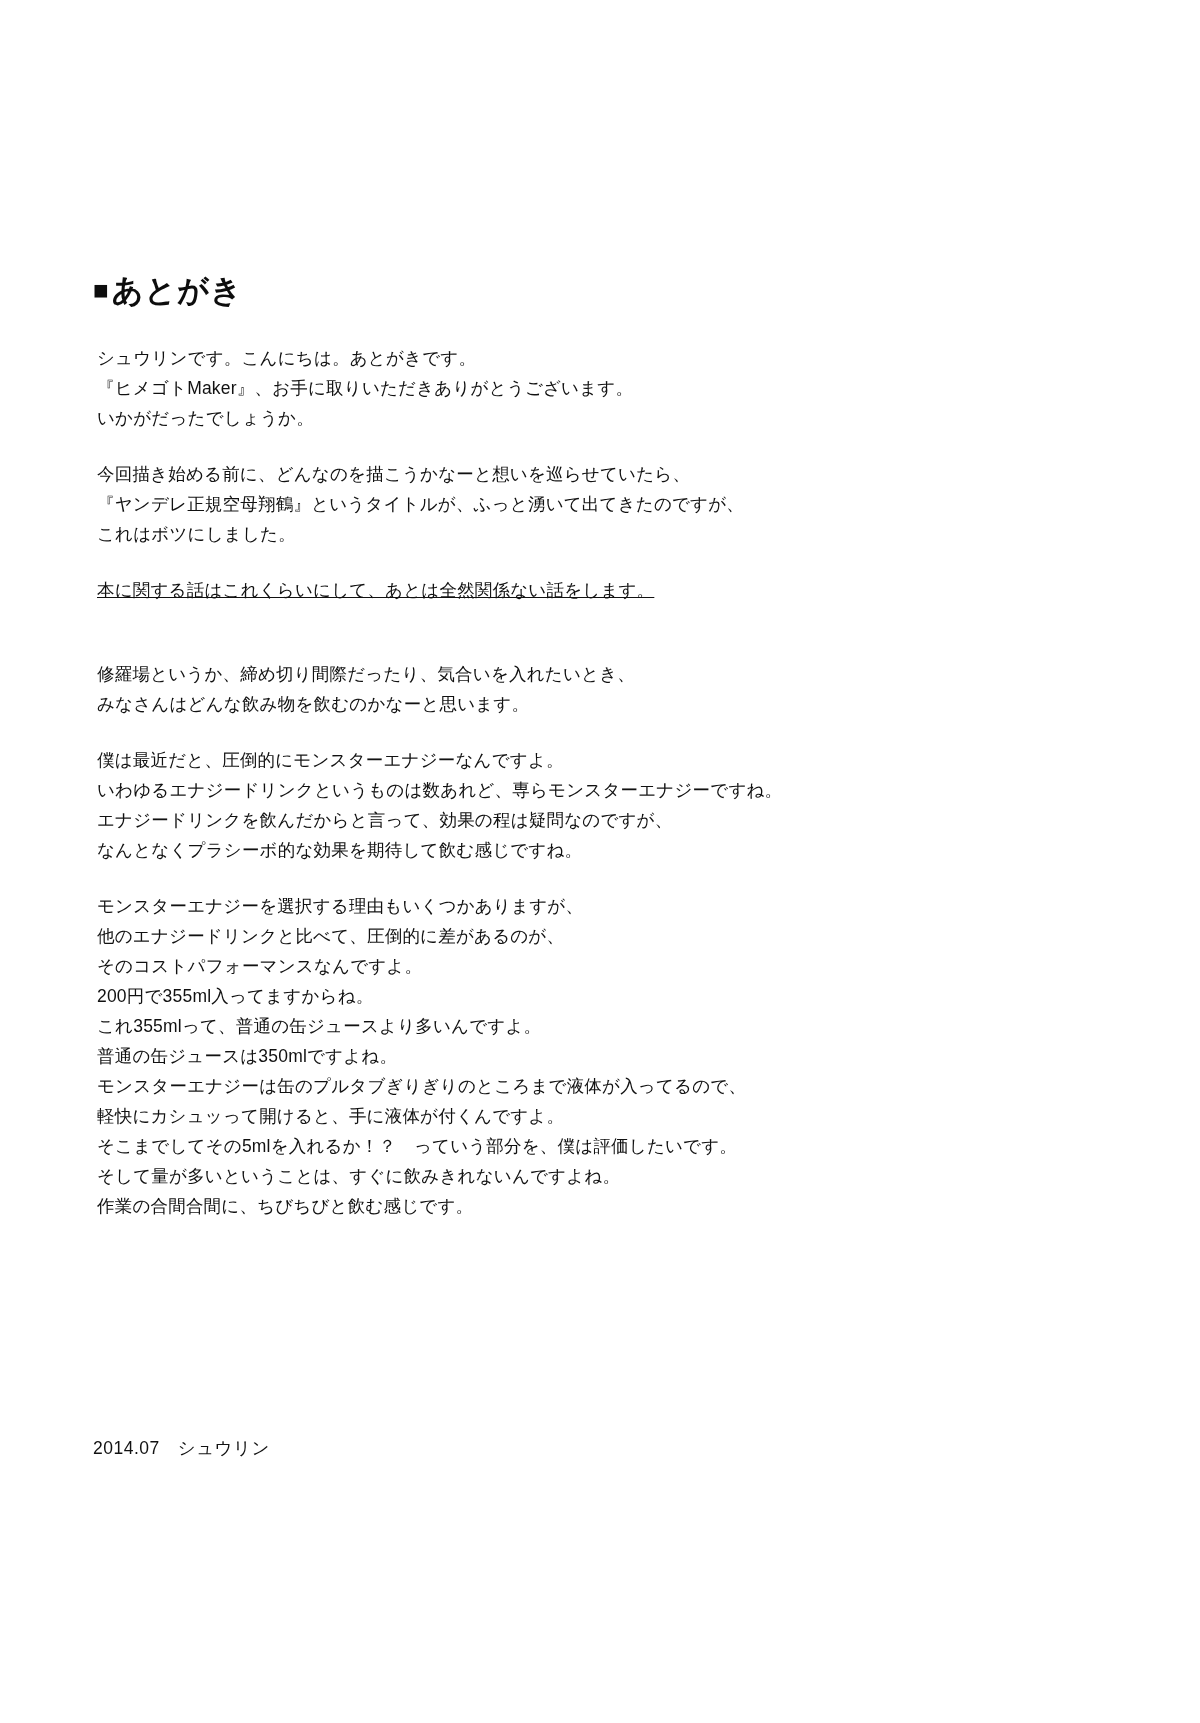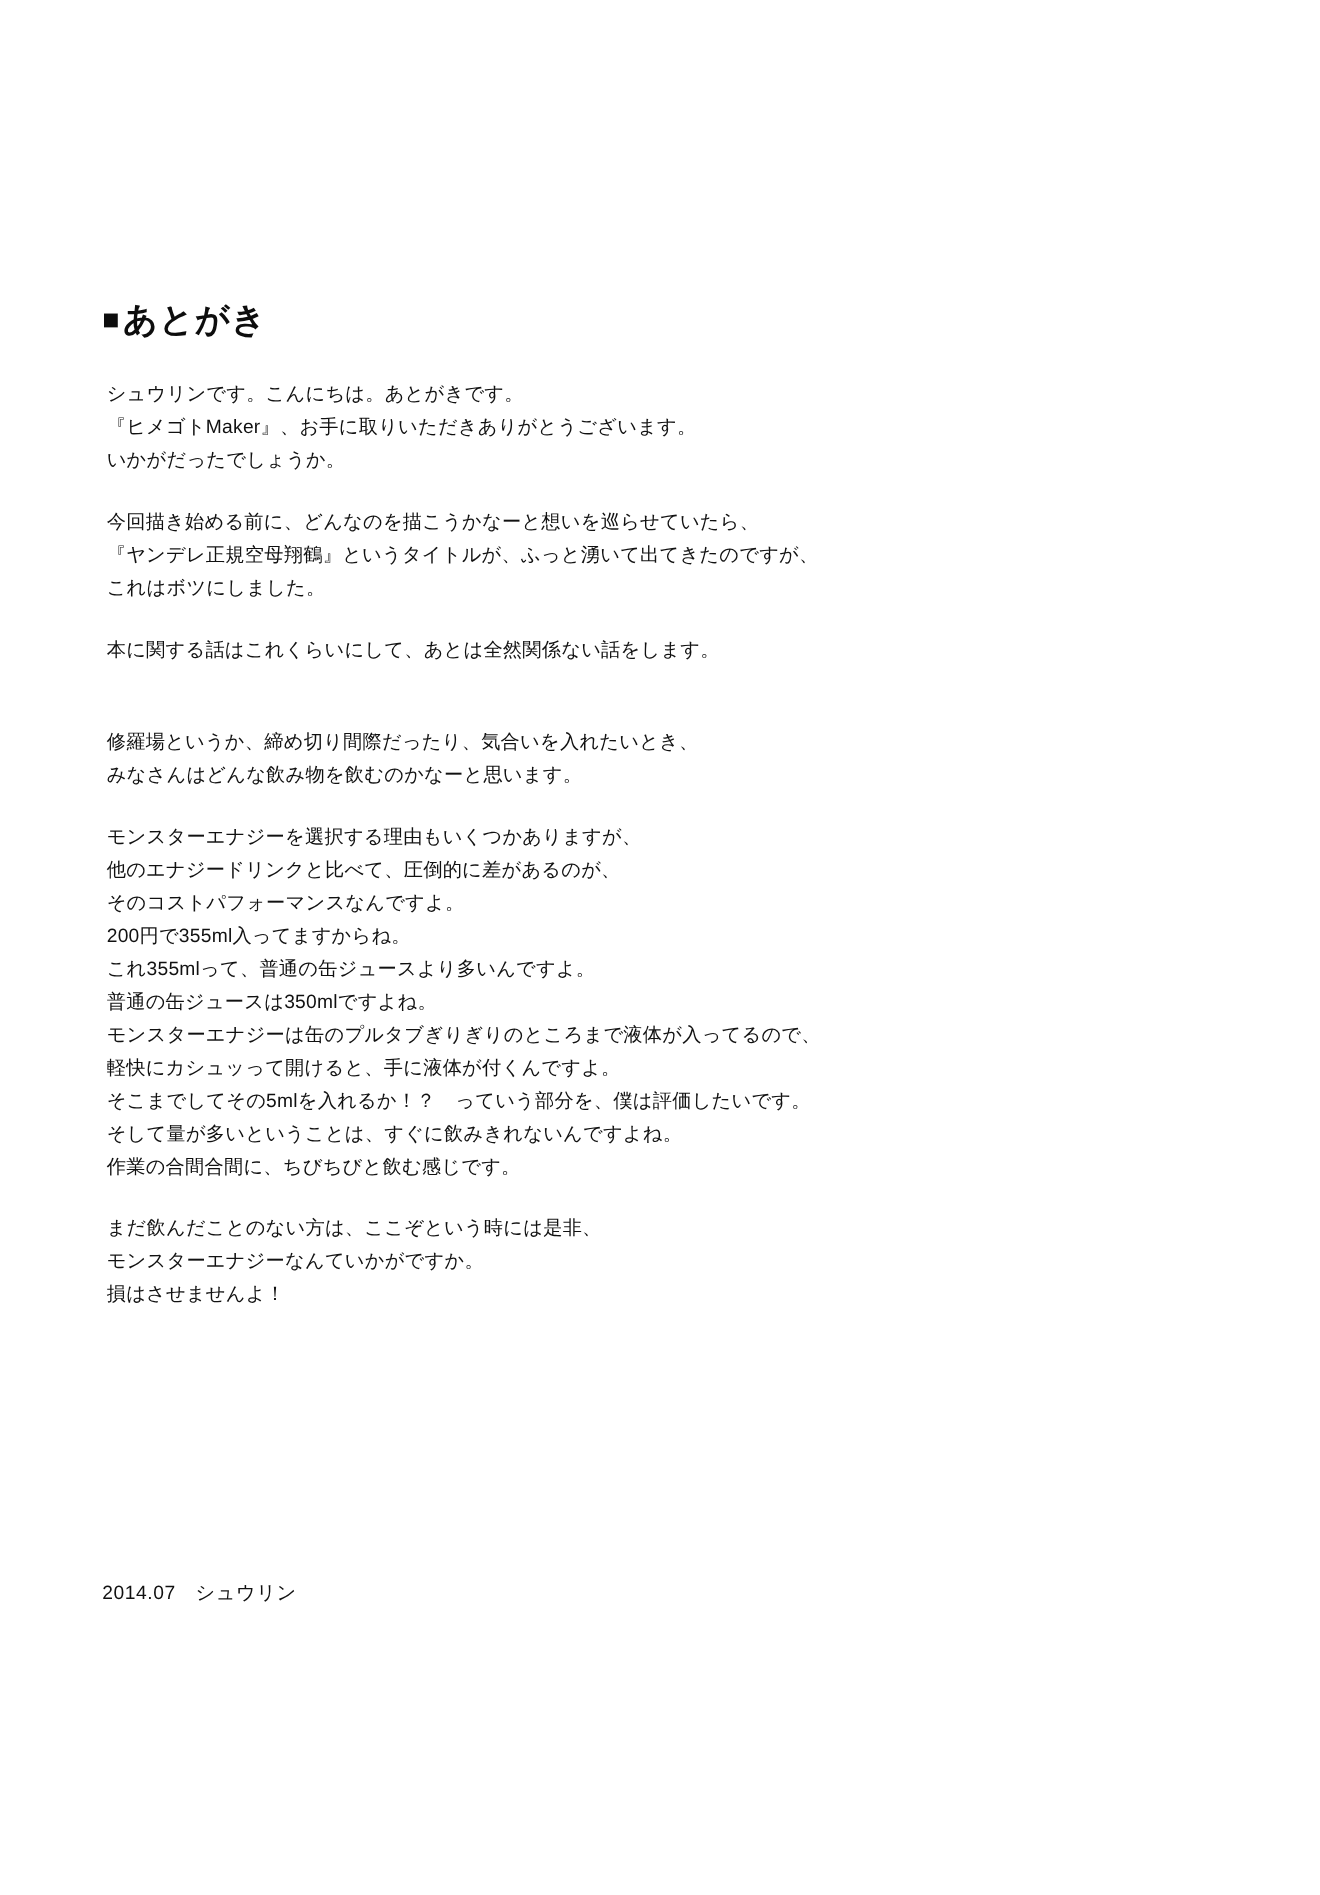--- a/index.html
+++ b/index.html
@@ -46,20 +46,21 @@
   .para {
     font-size: 17.5px;
     line-height: 30px;
     color: #111111;
     margin: 0 0 26px 4px;
     letter-spacing: 0.2px;
     white-space: pre-wrap;
   }
   .para.gap-xl {
     margin-bottom: 54px;
+    text-decoration: underline;
   }
   .signature {
     position: absolute;
     left: 93px;
     top: 1436px;
     font-size: 17.5px;
     letter-spacing: 0.5px;
     color: #111111;
     white-space: pre;
     text-align: right;
@@ -76,32 +77,33 @@
 
     <p class="para">シュウリンです。こんにちは。あとがきです。
 『ヒメゴトMaker』、お手に取りいただきありがとうございます。
 いかがだったでしょうか。</p>
     <p class="para">今回描き始める前に、どんなのを描こうかなーと想いを巡らせていたら、
 『ヤンデレ正規空母翔鶴』というタイトルが、ふっと湧いて出てきたのですが、
 これはボツにしました。</p>
     <p class="para gap-xl">本に関する話はこれくらいにして、あとは全然関係ない話をします。</p>
     <p class="para">修羅場というか、締め切り間際だったり、気合いを入れたいとき、
 みなさんはどんな飲み物を飲むのかなーと思います。</p>
+    <p class="para">僕は最近だと、圧倒的にモンスターエナジーなんですよ。
+いわゆるエナジードリンクというものは数あれど、専らモンスターエナジーですね。
+エナジードリンクを飲んだからと言って、効果の程は疑問なのですが、
+なんとなくプラシーボ的な効果を期待して飲む感じですね。</p>
     <p class="para">モンスターエナジーを選択する理由もいくつかありますが、
 他のエナジードリンクと比べて、圧倒的に差があるのが、
 そのコストパフォーマンスなんですよ。
 200円で355ml入ってますからね。
 これ355mlって、普通の缶ジュースより多いんですよ。
 普通の缶ジュースは350mlですよね。
 モンスターエナジーは缶のプルタブぎりぎりのところまで液体が入ってるので、
 軽快にカシュッって開けると、手に液体が付くんですよ。
 そこまでしてその5mlを入れるか！？　っていう部分を、僕は評価したいです。
 そして量が多いということは、すぐに飲みきれないんですよね。
 作業の合間合間に、ちびちびと飲む感じです。</p>
-    <p class="para gap-xl">まだ飲んだことのない方は、ここぞという時には是非、
-モンスターエナジーなんていかがですか。
-損はさせませんよ！</p>
 
   </div>
 
   <div class="signature">2014.07　シュウリン</div>
 
 </div>
 
 </body></html>

